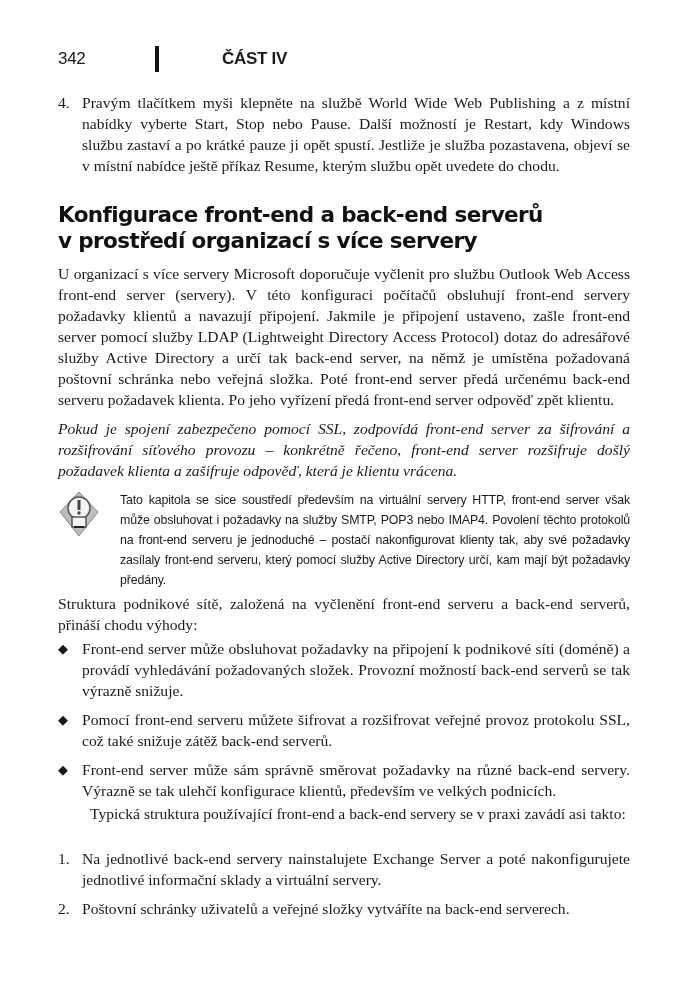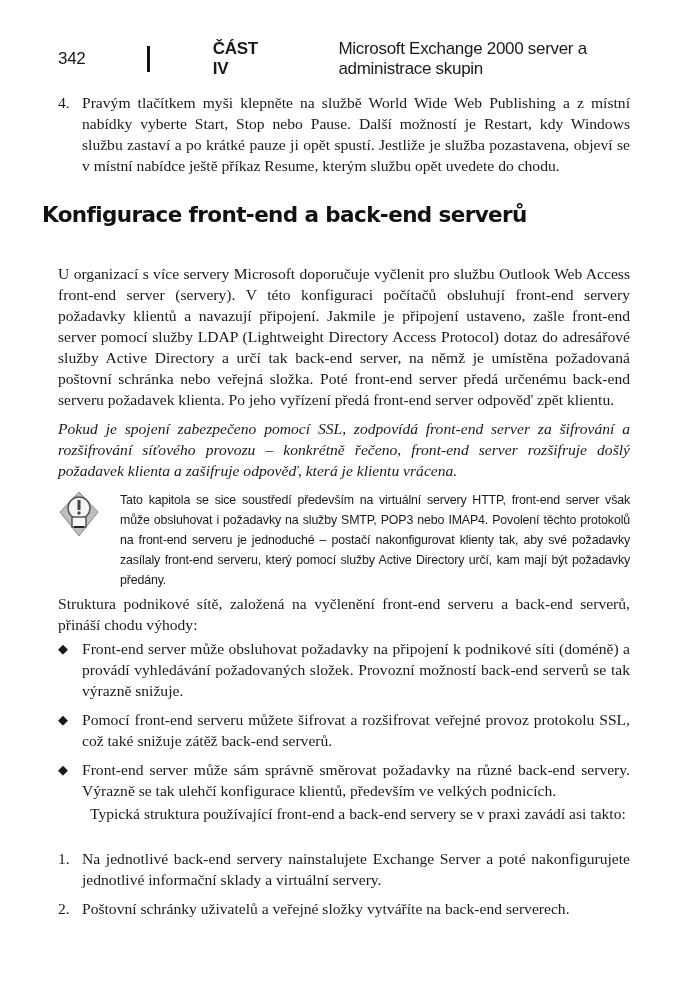--- a/index.html
+++ b/index.html
@@ -7,43 +7,43 @@
   .header { position:absolute; top:44px; left:58px; right:40px; height:30px; font-family:"Liberation Sans", sans-serif; font-size:17px; display:flex; align-items:center; letter-spacing:-0.3px;gap:45px; }
   .pagenum { width:44px; }
   .hbar { width:4px; height:26px; background:#111; margin:0 18px 0 8px; }
   .part { font-weight:bold; margin-right:28px; }
   .serif { font-family:"Liberation Serif", serif; font-size:15.6px; line-height:21px; text-align:justify; }
   .block { position:absolute; left:58px; width:572px; }
   .item { display:flex; }
   .item .num { width:24px; flex:none; }
   .item .txt { flex:1; text-align:justify; }
   .item .bul { width:24px; flex:none; font-size:13px; }
-  h2 { position:absolute; left:42px; top:202px; margin:0; font-family:"DejaVu Sans", sans-serif; font-weight:bold; font-size:21.5px; line-height:26px; letter-spacing:-0.6px; color:#111; }
+  h2 { position:absolute; left:58px; top:202px; margin:0; font-family:"DejaVu Sans", sans-serif; font-weight:bold; font-size:21.5px; line-height:26px; letter-spacing:-0.6px; color:#111; }
   .note { position:absolute; left:58px; top:490px; width:572px; display:flex;gap:14px; }
   .note .icon { width:48px; flex:none; }
   .note .txt { font-family:"Liberation Sans", sans-serif; font-size:12.4px; line-height:20px; text-align:justify; letter-spacing:-0.15px; }
   p { margin:0; }
 </style>
 </head>
 <body>
 
 <div class="header">
   <span class="pagenum">342</span>
   <span class="hbar"></span>
   <span class="part">ČÁST IV</span>
-  <span>Microsoft Exchange 2000 server a administrace skupin</span>
 </div>
 
 <div class="block serif item" style="top:92px;">
   <span class="num">4.</span>
   <span class="txt">Pravým tlačítkem myši klepněte na službě World Wide Web Publishing a z místní nabídky vyberte Start, Stop nebo Pause. Další možností je Restart, kdy Windows službu zastaví a po krátké pauze ji opět spustí. Jestliže je služba pozastavena, objeví se v místní nabídce ještě příkaz Resume, kterým službu opět uvedete do chodu.</span>
 </div>
 
 <h2>
   <span>Konfigurace front-end a back-end serverů</span><br>
+  <span>v prostředí organizací s více servery</span>
 </h2>
 
 <p class="block serif" style="top:263px;">U organizací s více servery Microsoft doporučuje vyčlenit pro službu Outlook Web Access front-end server (servery). V této konfiguraci počítačů obsluhují front-end servery požadavky klientů a navazují připojení. Jakmile je připojení ustaveno, zašle front-end server pomocí služby LDAP (Lightweight Directory Access Protocol) dotaz do adresářové služby Active Directory a určí tak back-end server, na němž je umístěna požadovaná poštovní schránka nebo veřejná složka. Poté front-end server předá určenému back-end serveru požadavek klienta. Po jeho vyřízení předá front-end server odpověď zpět klientu.</p>
 
 <p class="block serif" style="top:418px;font-style:italic;">Pokud je spojení zabezpečeno pomocí SSL, zodpovídá front-end server za šifrování a rozšifrování síťového provozu – konkrétně řečeno, front-end server rozšifruje došlý požadavek klienta a zašifruje odpověď, která je klientu vrácena.</p>
 
 <div class="note">
   <div class="icon">
     <svg width="42" height="48" viewBox="0 0 42 48">
       <polygon points="21,2 40,22 21,46 2,22" fill="#bdbdbd" stroke="#8a8a8a" stroke-width="1"></polygon>

